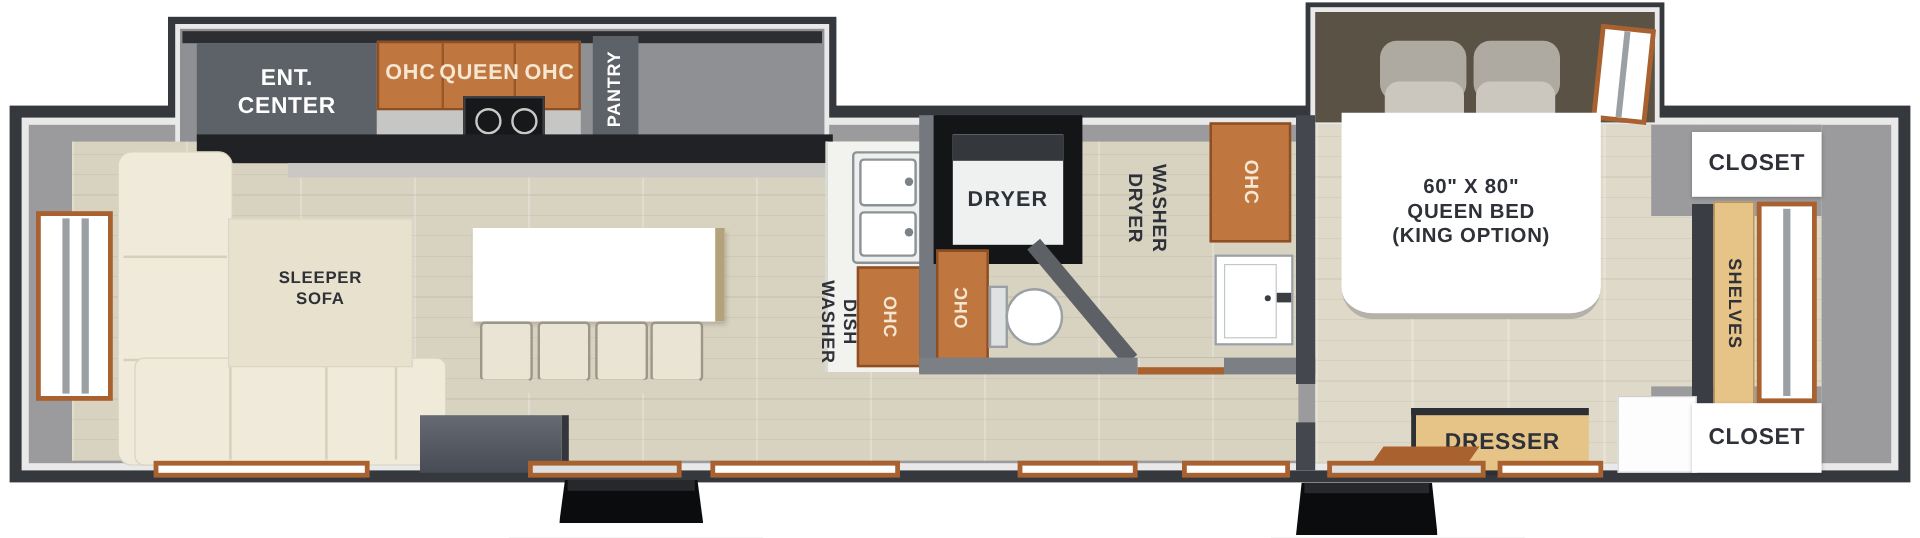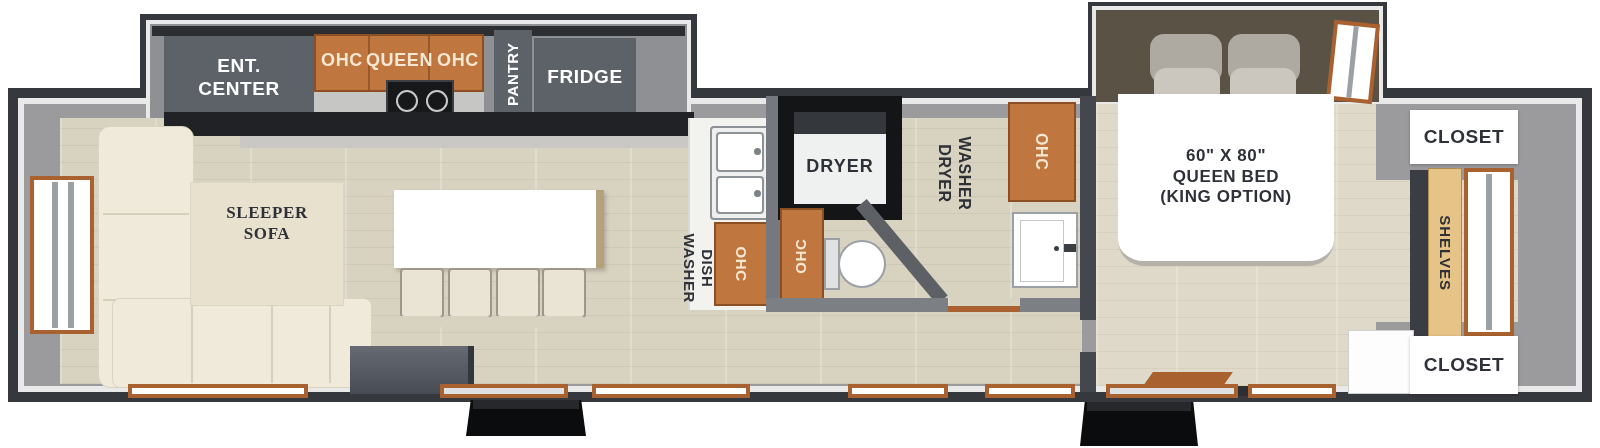--- a/index.html
+++ b/index.html
@@ -81,44 +81,41 @@
   <div class="abs" style="left:398px;top:123px;width:5px;height:5px;border-radius:50%;background:#c0392b;"></div>
   <div class="abs" style="left:412px;top:123px;width:5px;height:5px;border-radius:50%;background:#c0392b;"></div>
   <div class="abs" style="left:426px;top:123px;width:5px;height:5px;border-radius:50%;background:#c0392b;"></div>
   <div class="abs" style="left:440px;top:123px;width:5px;height:5px;border-radius:50%;background:#c0392b;"></div>
 
   <div class="abs cabgray" style="left:494px;top:30px;width:38px;height:88px;"></div>
   <div class="abs vwrap" style="left:478px;top:39px;width:70px;height:70px;">
     <div class="lbl white rotm90" style="font-size:15px;">PANTRY</div>
   </div>
 
-  <div class="abs cabgray" style="left:534px;top:38px;width:102px;height:78px;">
-    <div class="lbl white" style="font-size:19px;padding-top:27px;">FRIDGE</div>
-  </div>
 
   <div class="abs" style="left:164px;top:112px;width:530px;height:24px;background:#202226;"></div>
   <div class="abs" style="left:240px;top:136px;width:454px;height:12px;background:#c9c8c4;"></div>
 
   <div class="abs owin" style="left:30px;top:176px;width:64px;height:158px;">
     <div class="glass"></div>
     <div class="mull" style="left:22px;top:6px;width:6px;height:146px;"></div>
     <div class="mull" style="left:38px;top:6px;width:6px;height:146px;"></div>
   </div>
 
   <div class="abs creamsofa" style="left:98px;top:126px;width:96px;height:262px;border-radius:12px;">
     <div class="abs" style="left:4px;top:86px;width:86px;height:2px;background:#d5cfbc;"></div>
     <div class="abs" style="left:4px;top:172px;width:86px;height:2px;background:#d5cfbc;"></div>
   </div>
   <div class="abs creamsofa" style="left:112px;top:298px;width:260px;height:90px;border-radius:8px;">
     <div class="abs" style="left:78px;top:4px;width:2px;height:80px;background:#d5cfbc;"></div>
     <div class="abs" style="left:158px;top:4px;width:2px;height:80px;background:#d5cfbc;"></div>
     <div class="abs" style="left:216px;top:4px;width:2px;height:80px;background:#d5cfbc;"></div>
   </div>
   <div class="abs" style="left:190px;top:182px;width:154px;height:124px;background:#e8e1ce;border:1px solid #dcd5c1;box-sizing:border-box;">
-    <div class="lbl" style="font-size:17px;padding-top:20px;font-family:Liberation Serif, serif;">SLEEPER
+    <div class="lbl" style="font-size:14px;padding-top:40px;">SLEEPER
 SOFA</div>
   </div>
 
   <div class="abs" style="left:394px;top:190px;width:202px;height:78px;background:#ffffff;border-right:8px solid #b3a27b;box-shadow:2px 3px 4px rgba(60,50,30,.25);"></div>
   <div class="abs" style="left:400px;top:268px;width:40px;height:46px;background:#e9e4d3;border:2px solid #9c978a;border-radius:4px;"></div>
   <div class="abs" style="left:448px;top:268px;width:40px;height:46px;background:#e9e4d3;border:2px solid #9c978a;border-radius:4px;"></div>
   <div class="abs" style="left:496px;top:268px;width:40px;height:46px;background:#e9e4d3;border:2px solid #9c978a;border-radius:4px;"></div>
   <div class="abs" style="left:542px;top:268px;width:40px;height:46px;background:#e9e4d3;border:2px solid #9c978a;border-radius:4px;"></div>
   <div class="abs" style="left:394px;top:316px;width:48px;height:12px;background:#d8d2c1;border-radius:3px;"></div>
   <div class="abs" style="left:442px;top:316px;width:48px;height:12px;background:#d8d2c1;border-radius:3px;"></div>
@@ -211,20 +208,23 @@
     <div class="glass"></div>
     <div class="mull" style="left:22px;top:6px;width:6px;height:156px;"></div>
   </div>
 
   <div class="abs" style="left:1348px;top:330px;width:66px;height:64px;background:#fdfdfd;border:1px solid #cfcfcf;box-sizing:border-box;"></div>
   <div class="abs" style="left:1410px;top:336px;width:108px;height:58px;background:#ffffff;box-shadow:0 1px 3px rgba(0,0,0,.25);">
     <div class="lbl" style="font-size:19px;padding-top:17px;">CLOSET</div>
   </div>
 
   <div class="abs" style="left:1150px;top:386px;width:185px;height:10px;background:#2c2f34;"></div>
+  <div class="abs tan" style="left:1176px;top:340px;width:148px;height:52px;border-top:6px solid #2c2f34;border-left:4px solid #2c2f34;box-sizing:border-box;">
+    <div class="lbl" style="font-size:19px;padding-top:11px;">DRESSER</div>
+  </div>
   <div class="abs" style="left:1148px;top:372px;width:80px;height:14px;background:#a9622f;transform:skewX(-35deg);"></div>
 
   <div class="abs owin" style="left:128px;top:384px;width:180px;height:14px;">
       <div class="glass"></div>
     </div>
   <div class="abs owin" style="left:440px;top:384px;width:128px;height:14px;">
       <div class="glass" style="background:#dfe0e1;"></div>
     </div>
   <div class="abs owin" style="left:592px;top:384px;width:158px;height:14px;">
       <div class="glass"></div>

